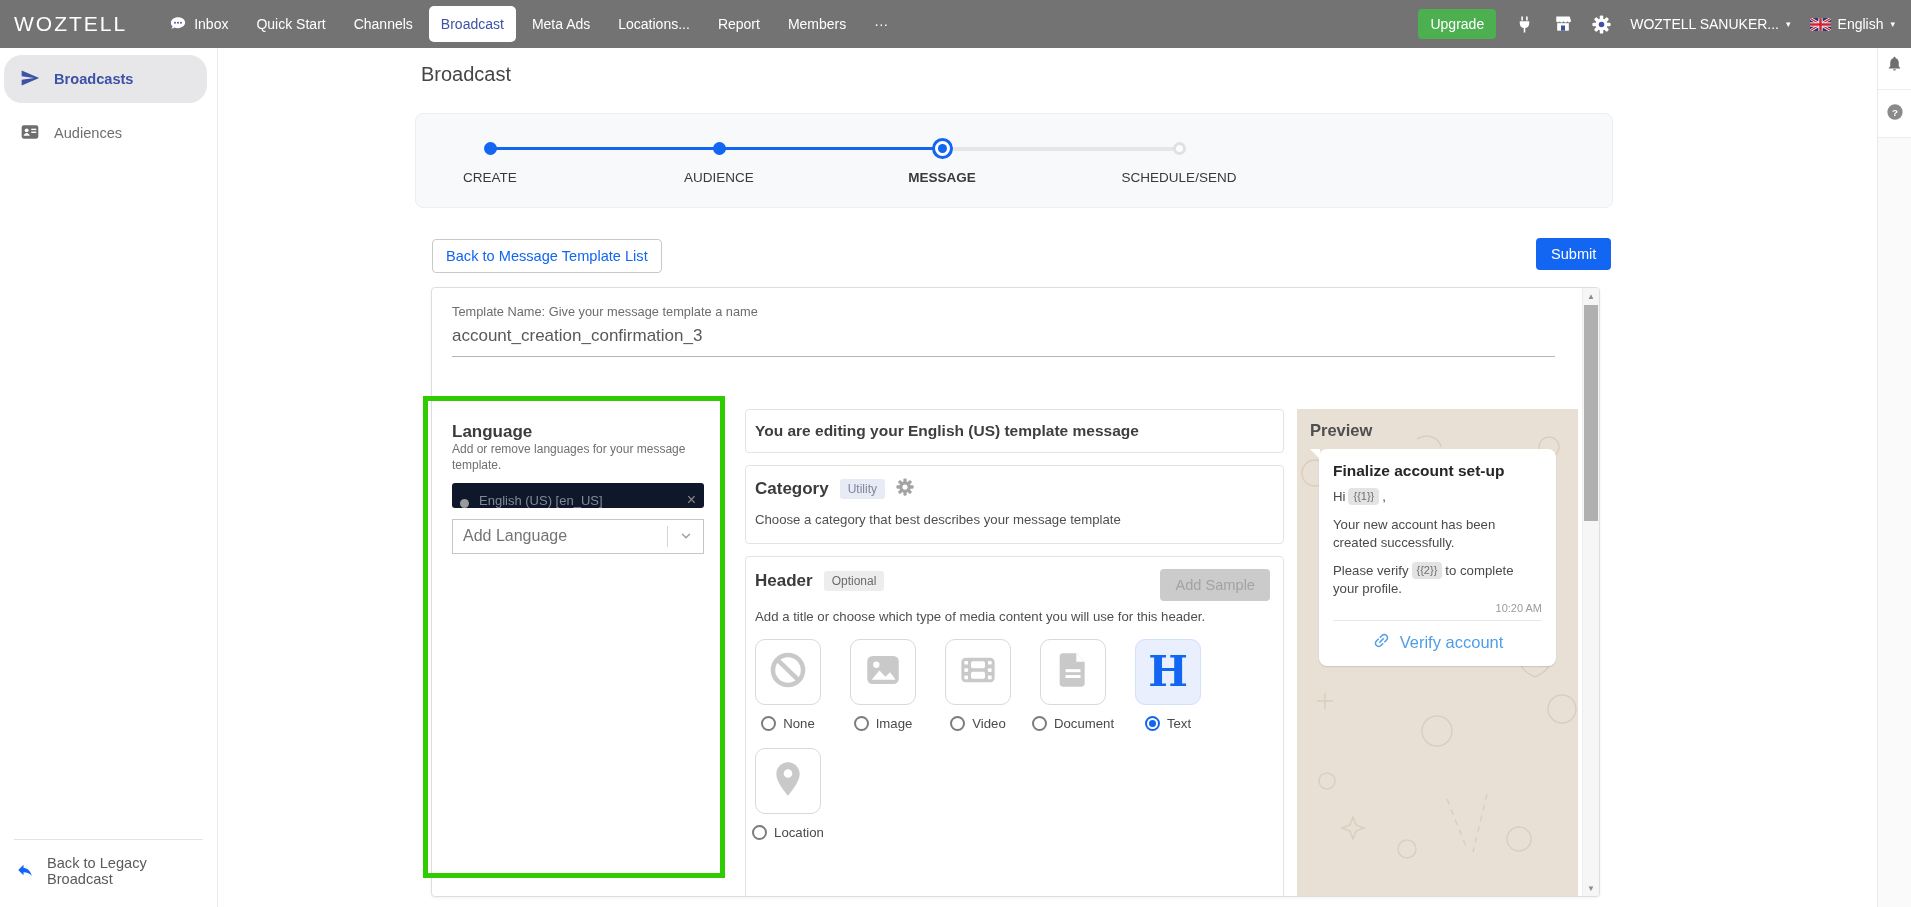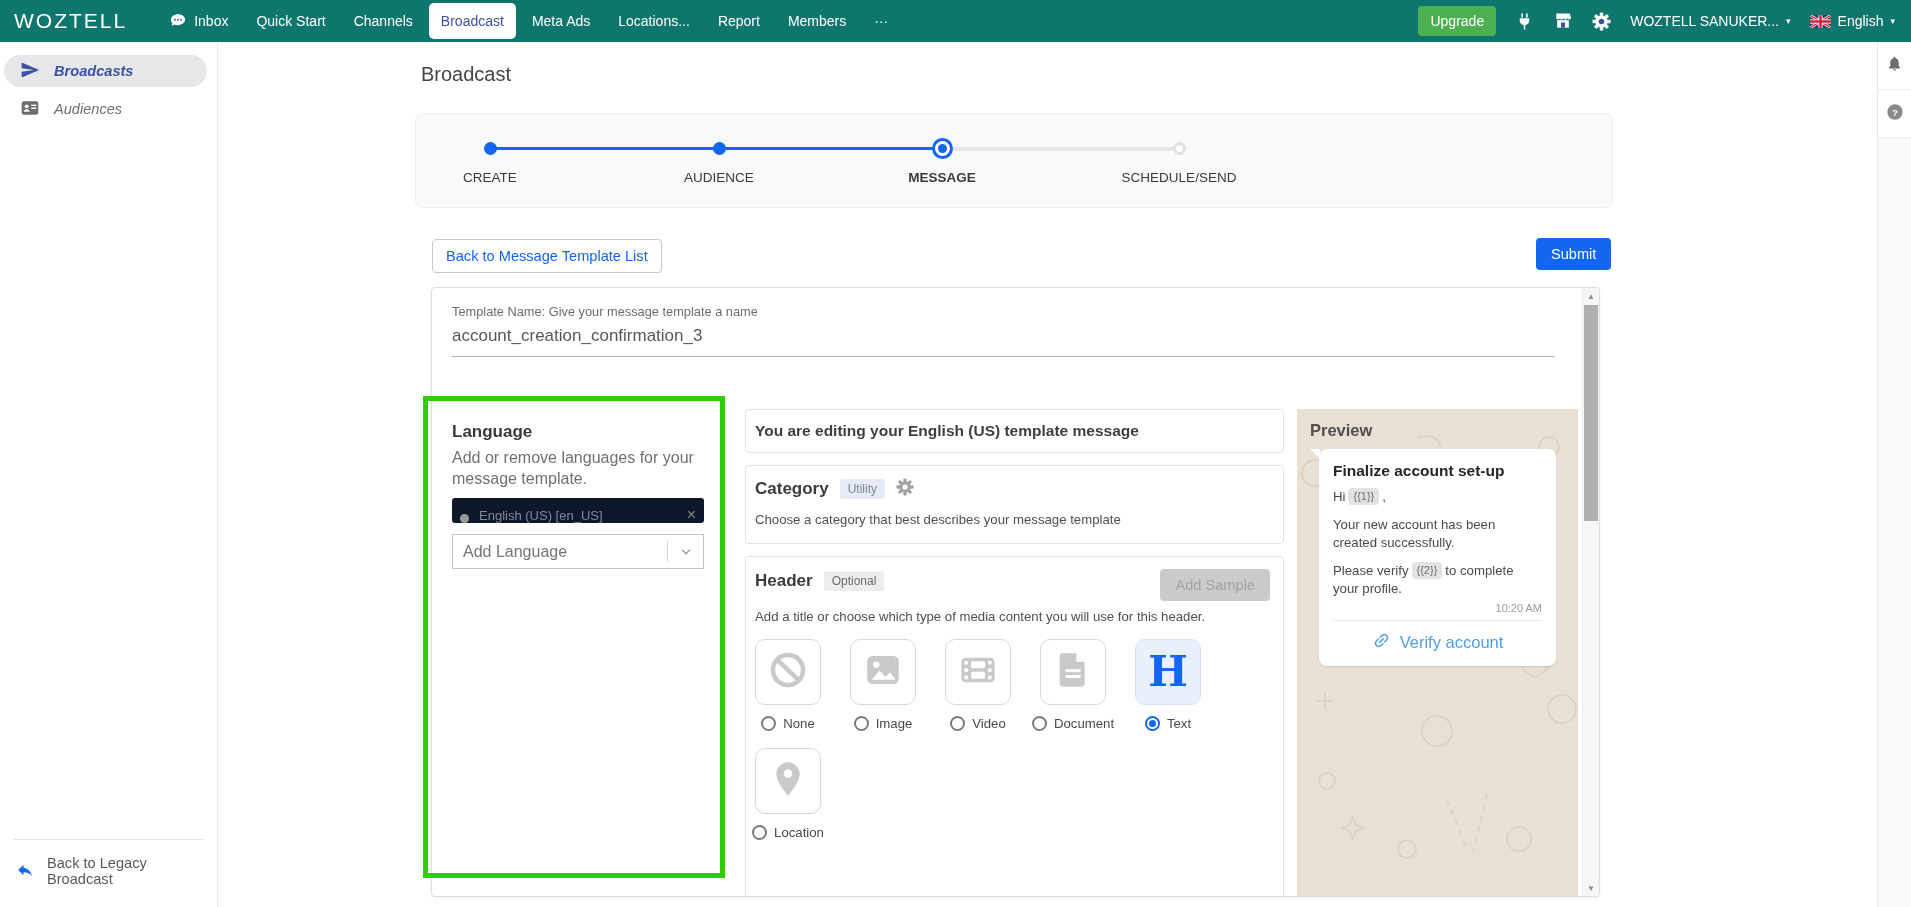--- a/index.html
+++ b/index.html
@@ -1,36 +1,36 @@
 <!DOCTYPE html>
 <html><head>
 <meta charset="utf-8">
 <style>
   * { margin:0; padding:0; box-sizing:border-box; }
   html,body { width:1911px; height:907px; font-family:"Liberation Sans", sans-serif; background:#fff; overflow:hidden; }
   .app { position:relative; width:1911px; height:907px; background:#fff; }
 
   
-  .navbar { position:absolute; left:0; top:0; width:1911px; height:42px; background:#0f766e; display:flex; align-items:center; padding:0 16px 0 14px; z-index:50; }
+  .navbar { position:absolute; left:0; top:0; width:1911px; height:48px; background:#737373; display:flex; align-items:center; padding:0 16px 0 14px; z-index:50; }
   .logo { color:#fff; font-size:21px; font-weight:300; letter-spacing:2px; margin-right:30px; cursor:pointer; }
   .nav-items { display:flex; align-items:center; height:100%; gap:4px; }
   .nav-item { display:flex; align-items:center; gap:7px; color:#fff; font-size:14px; padding:10px 12px; border-radius:5px; cursor:pointer; white-space:nowrap; }
   .nav-item.active { background:#fff; color:#3D51A5; font-weight:500; }
   .nav-item .nicon { display:flex; }
   .nav-right { margin-left:auto; display:flex; align-items:center; gap:19px; }
   .upgrade-btn { background:#4CAF50; color:#fff; border:none; font-size:14px; font-family:inherit; padding:7px 12px; border-radius:4px; cursor:pointer; }
   .tool-icon { display:flex; cursor:pointer; }
   .acct { display:flex; align-items:center; gap:7px; color:#fff; font-size:14px; cursor:pointer; }
   .caret { font-size:9px; color:#fff; }
   .flag { width:21px; height:13px; border-radius:2px; overflow:hidden; display:block; }
 
   
   .sidebar { position:absolute; left:0; top:42px; width:218px; bottom:0; background:#fff; border-right:1px solid #ececec; }
   .side-list { padding-top:7px; }
-  .side-item { display:flex; align-items:center; gap:14px; height:32px; padding:0 16px; margin:6px 10px 6px 4px; border-radius:18px; font-size:14.6px; color:#6f6f6f; cursor:pointer;font-style:italic; }
+  .side-item { display:flex; align-items:center; gap:14px; height:48px; padding:0 16px; margin:6px 10px 6px 4px; border-radius:18px; font-size:14.6px; color:#6f6f6f; cursor:pointer; }
   .side-item.active { background:#e7e7ea; color:#3D51A5; font-weight:600; }
   .sidebar-bottom { position:absolute; left:14px; right:14px; bottom:0; border-top:1px solid #e3e3e3; padding:15px 2px 20px; }
   .legacy-link { display:flex; align-items:center; gap:13px; font-size:14.6px; color:#5a5a5a; cursor:pointer; }
 
   
   .right-rail { position:absolute; right:0; top:42px; width:34px; bottom:0; background:#fafafa; border-left:1px solid #e9e9e9; }
   .rail-cell { height:48px; display:flex; align-items:center; justify-content:center; background:#fff; border-bottom:1px solid #ededed; cursor:pointer; }
 
   
   .content { position:absolute; left:218px; top:42px; right:34px; bottom:0; background:#fff; }
@@ -54,21 +54,21 @@
   .submit-btn { position:absolute; left:1318px; top:196px; background:#1266F1; border:none; border-radius:4px; color:#fff; font-size:14.6px; font-family:inherit; padding:8px 15px; cursor:pointer; }
 
   
   .template-card { position:absolute; left:213px; top:245px; width:1169px; height:610px; background:#fff; border:1px solid #dedede; border-radius:4px; box-shadow:0 1px 3px rgba(0,0,0,.06); overflow:hidden; }
   .tn-label { position:absolute; left:20px; top:16px; font-size:12.8px; color:#6d6d6d; }
   .tn-value { position:absolute; left:20px; top:38px; right:44px; font-size:17px; color:#585858; border-bottom:1.5px solid #b5b5b5; padding-bottom:10px; cursor:text; }
 
   
   .lang-col { position:absolute; left:20px; top:121px; width:252px; }
   .lang-title { margin-top:13px; font-size:17px; font-weight:700; color:#3b3b3b; }
-  .lang-desc { margin-top:5px; font-size:16px; color:#707070; line-height:1.32; }
+  .lang-desc { font-size:12px; color:#707070; line-height:1.32; }
   .lang-chip { margin-top:9px; height:25px; background:#0f172a; border-radius:3px; display:flex; align-items:flex-end; padding:0 8px; cursor:pointer; }
   .chip-dot { width:9px; height:9px; border-radius:50%; background:#9a9a9a; margin-right:10px; }
   .chip-text { font-size:13px; color:#81889a; }
   .chip-close { margin-left:auto; color:#8a8a8a; font-size:16px; line-height:1; cursor:pointer; }
   .add-lang { margin-top:11px; height:35px; border:1px solid #c6c6c6; border-radius:0; display:flex; align-items:center; cursor:pointer; background:#fff; }
   .add-lang-text { padding-left:10px; font-size:16px; color:#757575; flex:1; }
   .add-lang-arrow { width:36px; align-self:stretch; display:flex; align-items:center; justify-content:center; border-left:1px solid #d6d6d6; margin:6px 0; }
 
   
   .edit-col { position:absolute; left:313px; top:121px; width:539px; }

